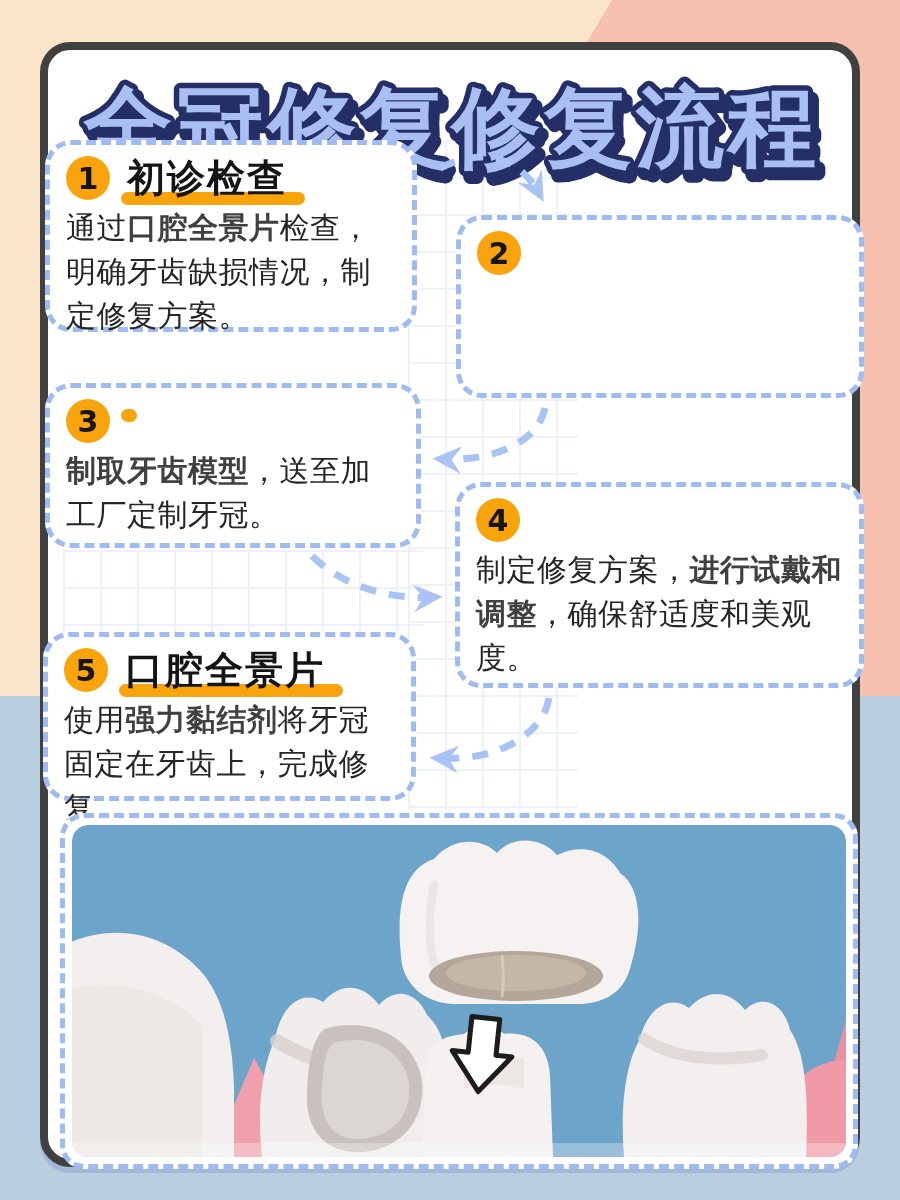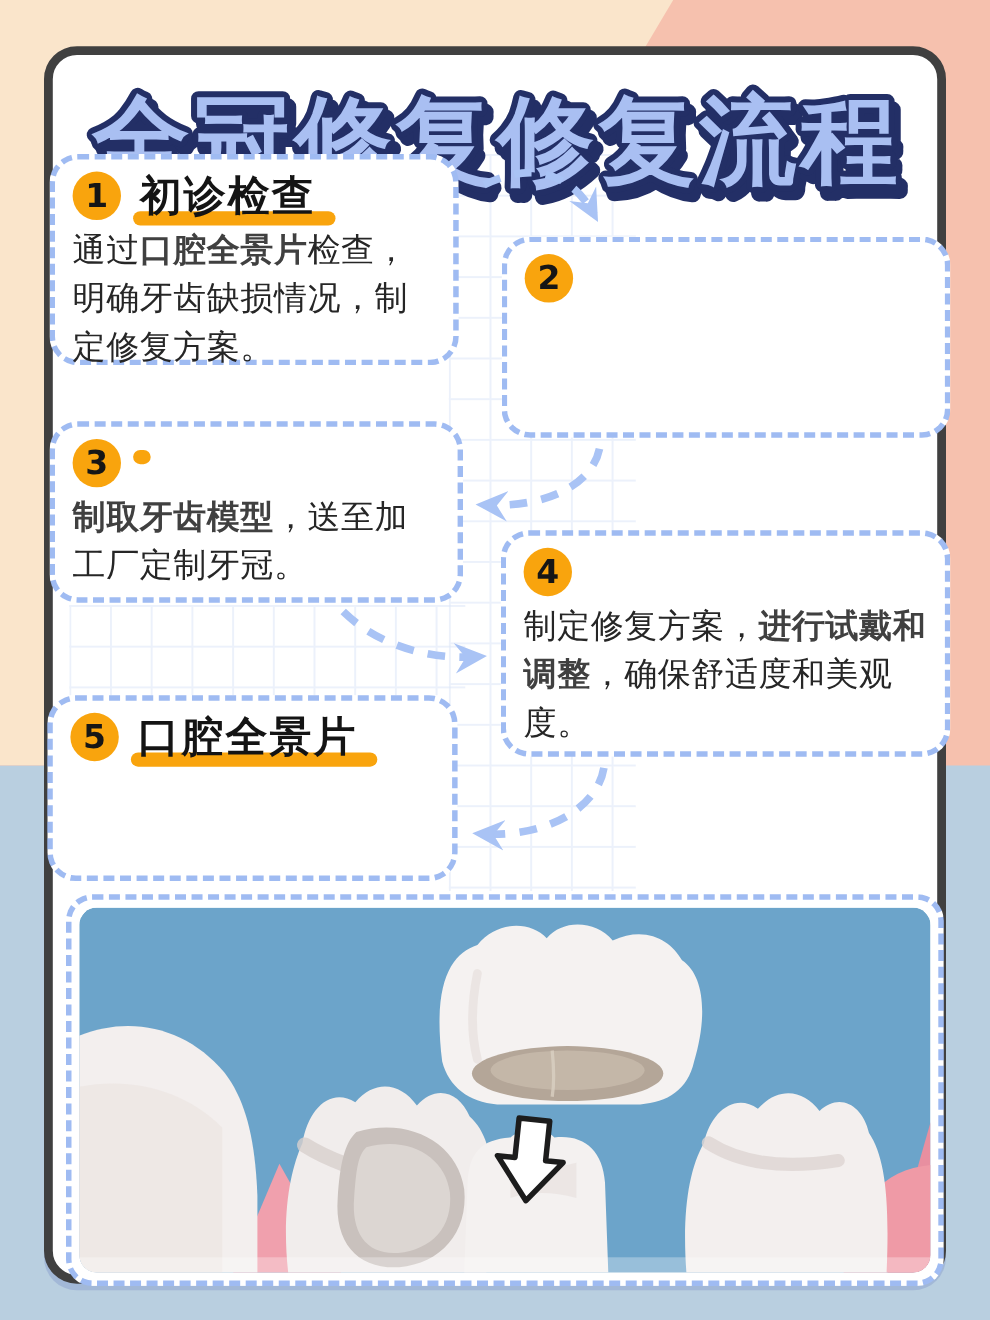--- a/index.html
+++ b/index.html
@@ -123,20 +123,21 @@
   </div>
 
   <div class="step-box" id="box5">
     <div class="step-header">
       <div class="badge">5</div>
       <div class="heading-wrap">
         <div class="heading-bar"></div>
         <span class="heading-text">口腔全景片</span>
       </div>
     </div>
+    <p class="step-body"><span>使用</span><span class="red">强力黏结剂</span><span>将牙冠固定在牙齿上，完成修复。</span></p>
   </div>
 
   <div class="illus-box">
     <svg width="774" height="332" viewBox="0 0 774 332">
       <defs>
         <clipPath id="illusClip">
             <rect x="0" y="0" width="774" height="332" rx="16"></rect>
           </clipPath>
       </defs>
       <g clip-path="url(#illusClip)">

